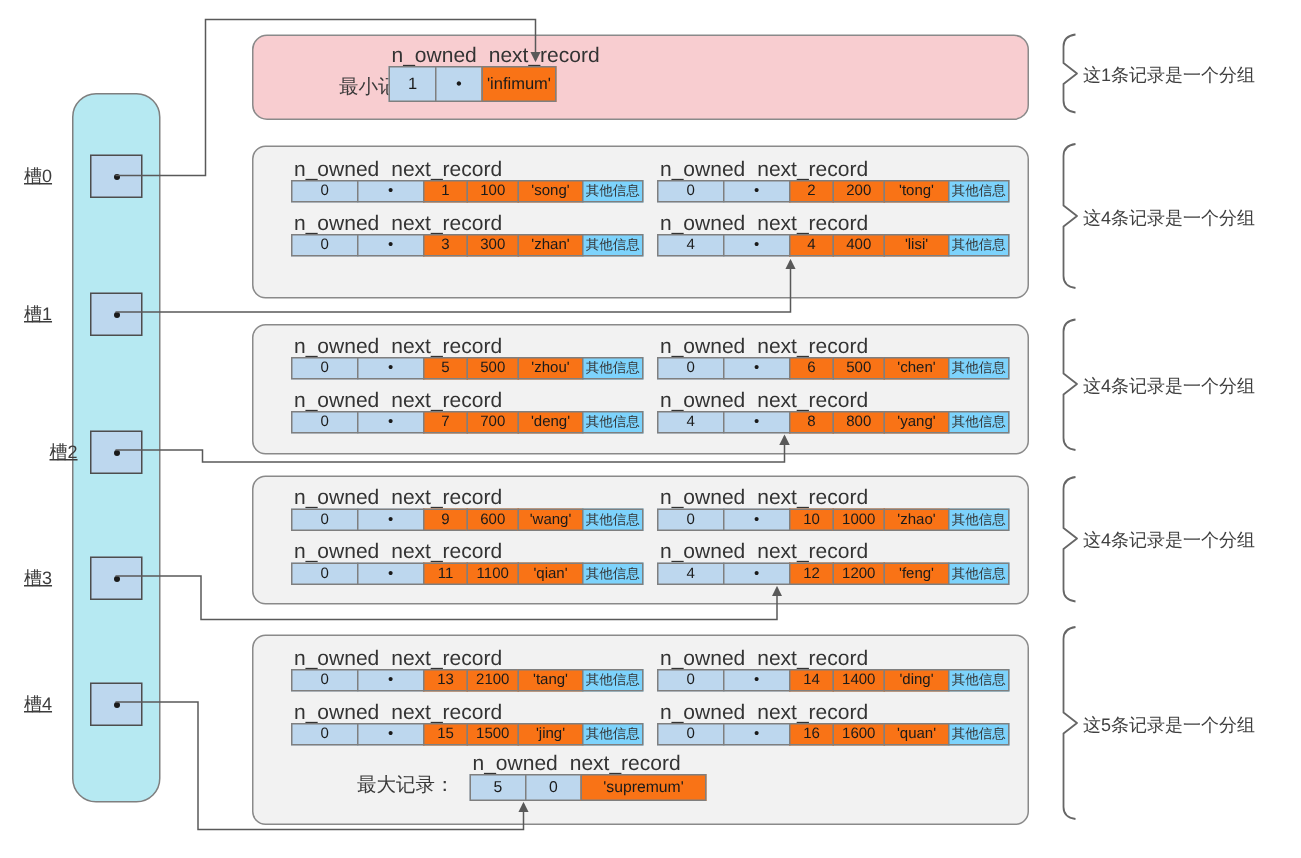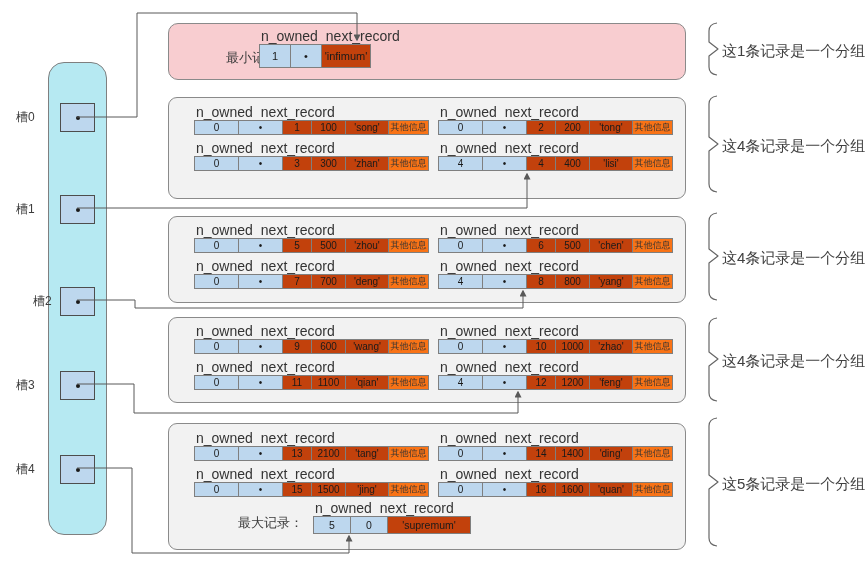--- a/index.html
+++ b/index.html
@@ -6,59 +6,59 @@
   body{font-family:"Liberation Sans","DejaVu Sans",sans-serif;}
   .canvas{position:relative;width:867px;height:572px;background:#ffffff;overflow:hidden;}
 
   
   .rail{position:absolute;left:48px;top:62px;width:57px;height:471px;
         background:#b6e9f2;border:1px solid #7f7f7f;border-radius:16px;}
   .slot-box{position:absolute;left:60px;width:33px;height:27px;background:#bdd7ee;
         border:1px solid #4d4d4d;}
   .slot-dot{position:absolute;left:50%;top:50%;width:4px;height:4px;margin:-2px 0 0 -2px;
         background:#1a1a1a;border-radius:50%;}
-  .slot-label{position:absolute;left:16px;width:34px;font-size:12px;color:#3c3c3c;}
+  .slot-label{position:absolute;left:16px;width:34px;font-size:12px;color:#3c3c3c;text-decoration:underline;}
 
   
   .pinkbox{position:absolute;left:168px;top:23px;width:516px;height:55px;
         background:#f8cdd0;border:1px solid #8a8a8a;border-radius:10px;}
   .groupbox{position:absolute;left:168px;width:516px;background:#f2f2f2;
         border:1px solid #8a8a8a;border-radius:9px;}
 
   
   .recgrid{position:absolute;left:25px;display:grid;grid-template-columns:244px 244px;row-gap:7px;}
   .record{width:240px;}
   .flabels{display:flex;height:14px;font-size:14px;line-height:13px;color:#333;}
   .fl1{margin-left:2px;}
   .fl2{margin-left:8px;}
   .cells{display:flex;height:15px;}
   .cell{box-sizing:border-box;display:block;border:1px solid #7f7f7f;margin-left:-1px;
         text-align:center;font-size:10px;line-height:13px;color:#1a1a1a;overflow:hidden;white-space:nowrap;}
   .cells .cell:first-child{margin-left:0;}
   .blue{background:#bdd7ee;}
-  .green{background:#c2410c;}
-  .grayc{background:#f97316;font-size:9px;color:#333;}
+  .green{background:#f97316;}
+  .grayc{background:#7dd3fc;font-size:9px;color:#333;}
   .w45{width:45px;}.w30{width:30px;}.w35{width:35px;}.w44{width:44px;}.w41{width:41px;}
   .w32{width:32px;}.w50{width:50px;}.w38{width:38px;}.w62{width:84px;}
 
   .record.inf .cells{height:24px;}
   .record.inf .cell{font-size:11px;line-height:22px;}
   .record.sup .cells{height:18px;}
   .record.sup .cell{font-size:10.5px;line-height:16px;}
 
   .big-label{font-size:13px;color:#3a3a3a;white-space:nowrap;margin-left:40px;}
   .inf-title{position:absolute;left:17px;top:25px;}
   .sup-row{position:absolute;left:29px;top:78px;display:flex;align-items:flex-end;}
   .sup-row .big-label{margin-bottom:2px;}
   .sup-row .record{margin-left:10px;width:auto;}
 
   
   .overlay{position:absolute;left:0;top:0;pointer-events:none;}
   .brace{position:absolute;left:704px;width:18px;}
-  .annotation{position:absolute;left:722px;font-size:15px;color:#404040;white-space:nowrap;}
+  .annotation{position:absolute;left:722px;font-size:12px;color:#404040;white-space:nowrap;}
 </style>
 </head>
 <body>
 
 <div class="canvas">
 
   <div class="rail"></div>
 
   <div class="slot-label" style="top:109px;">槽0</div>
   <div class="slot-label" style="top:201px;">槽1</div>

